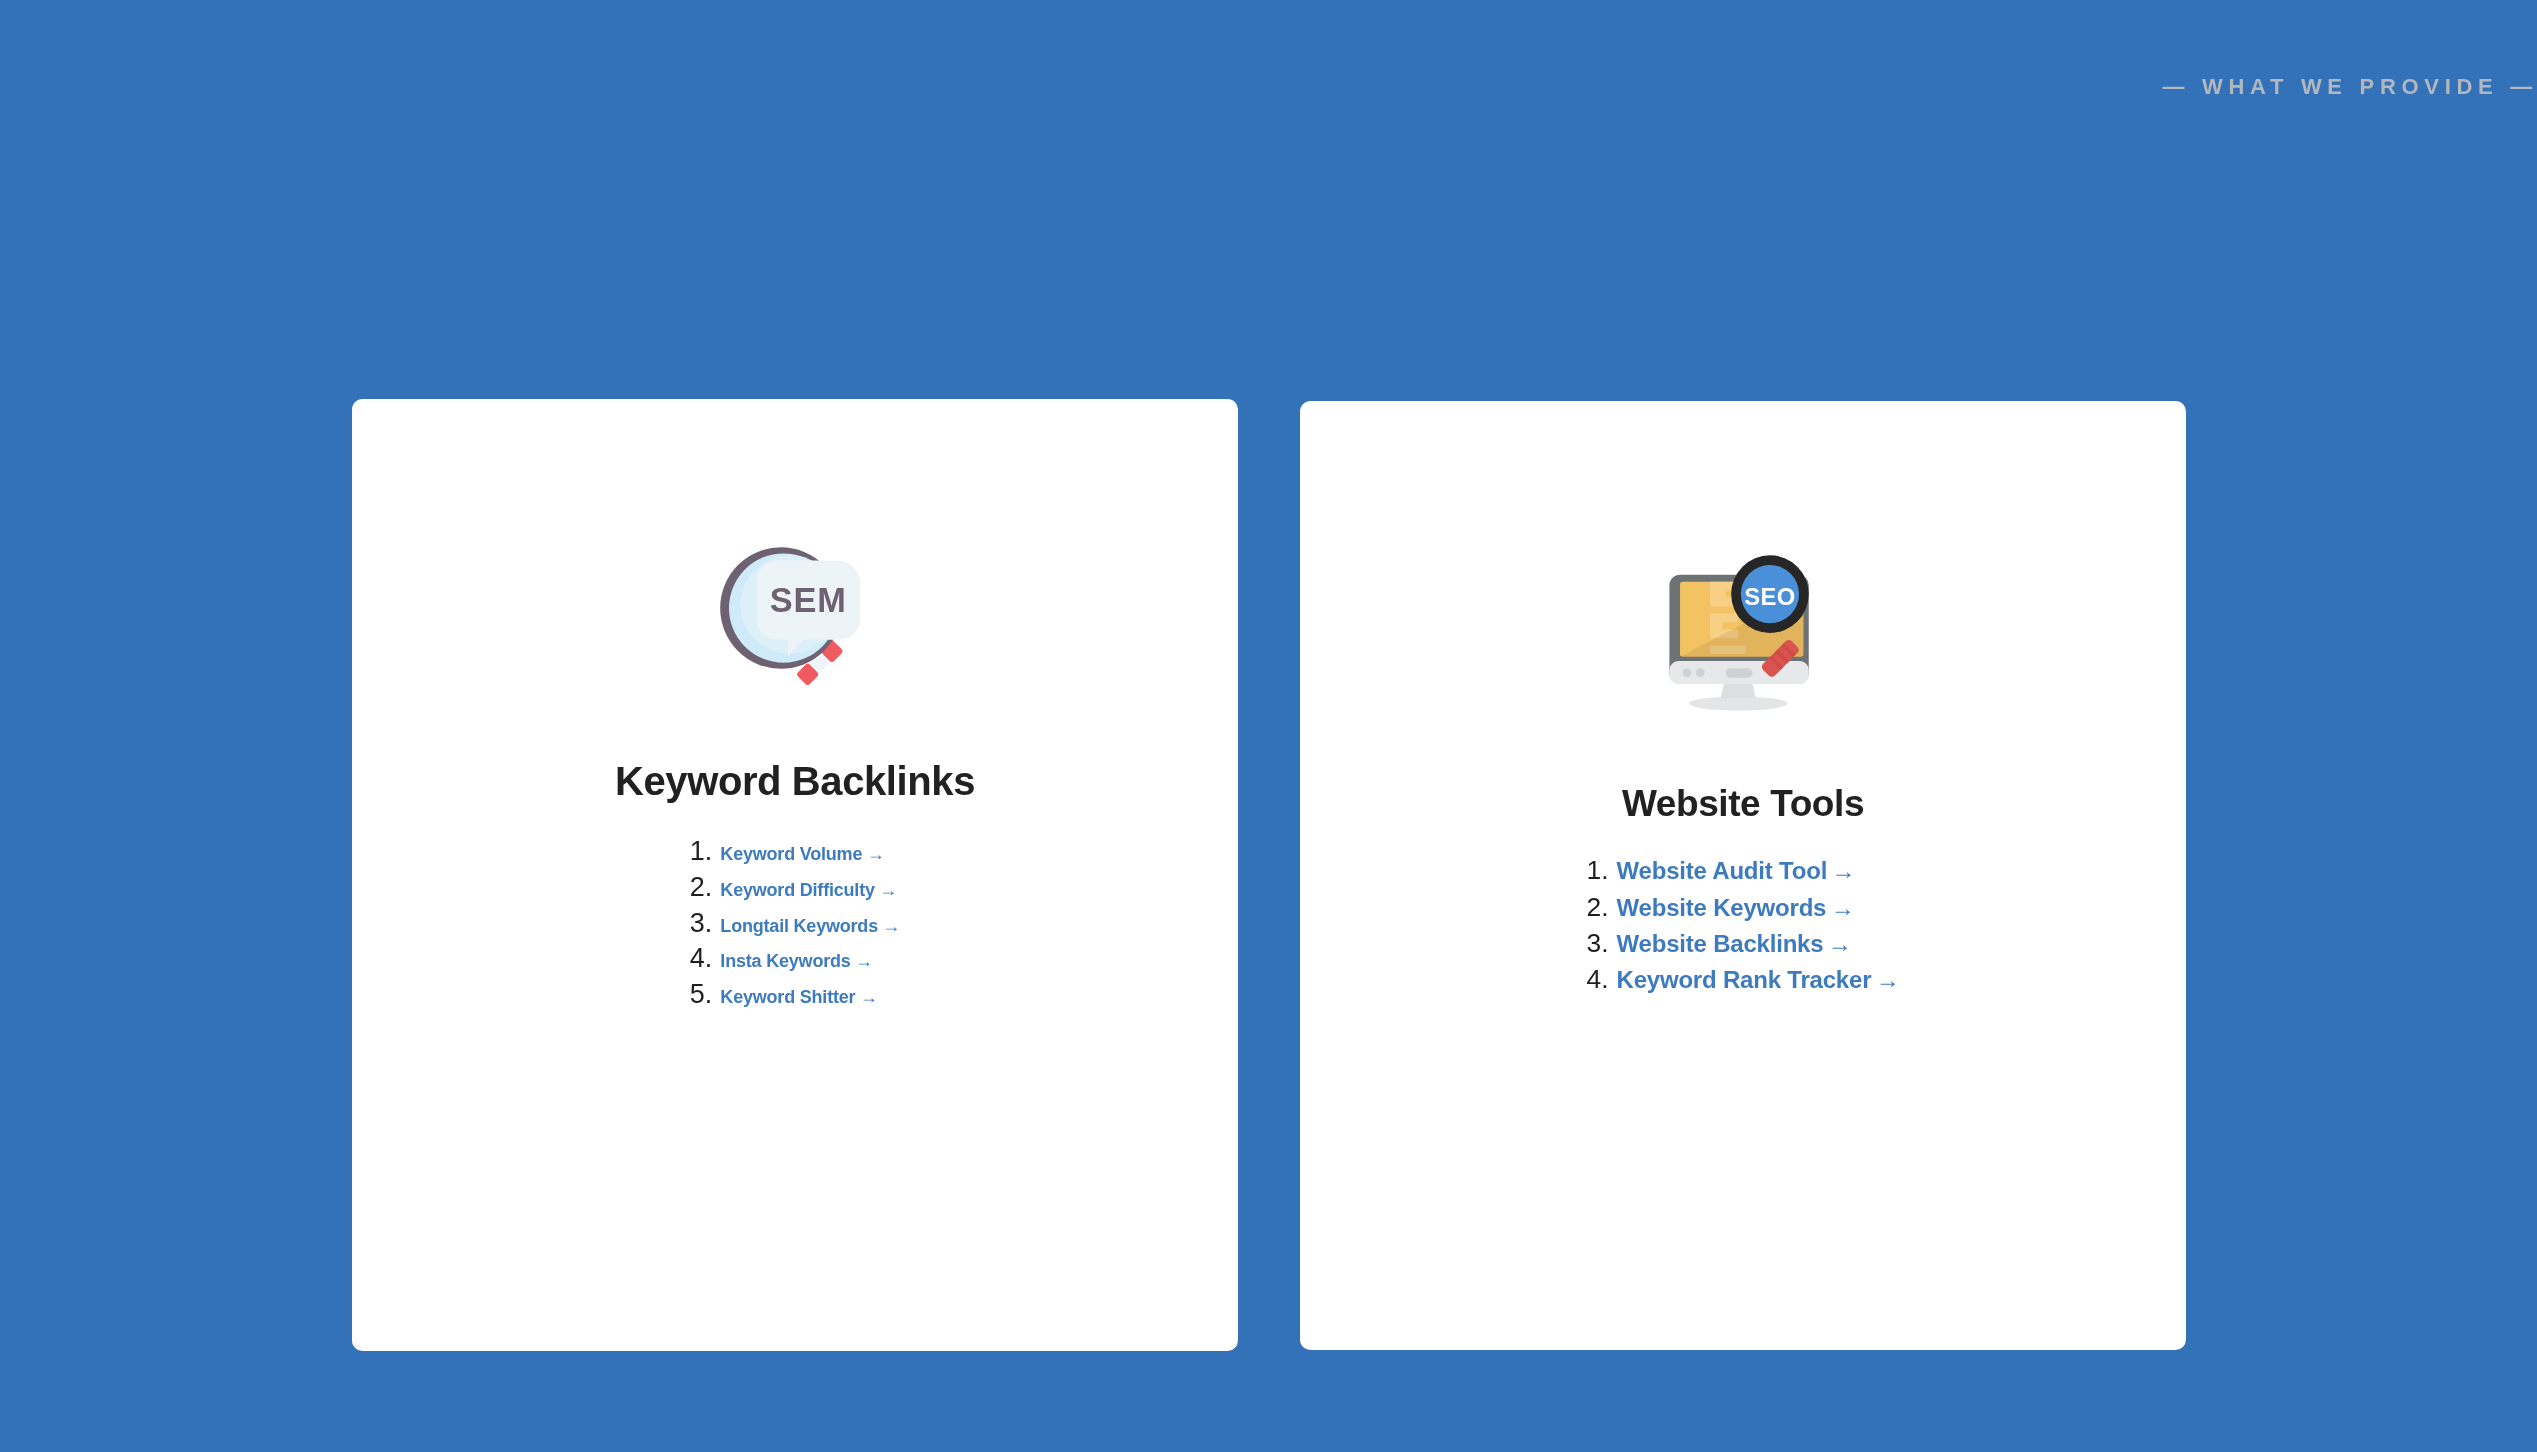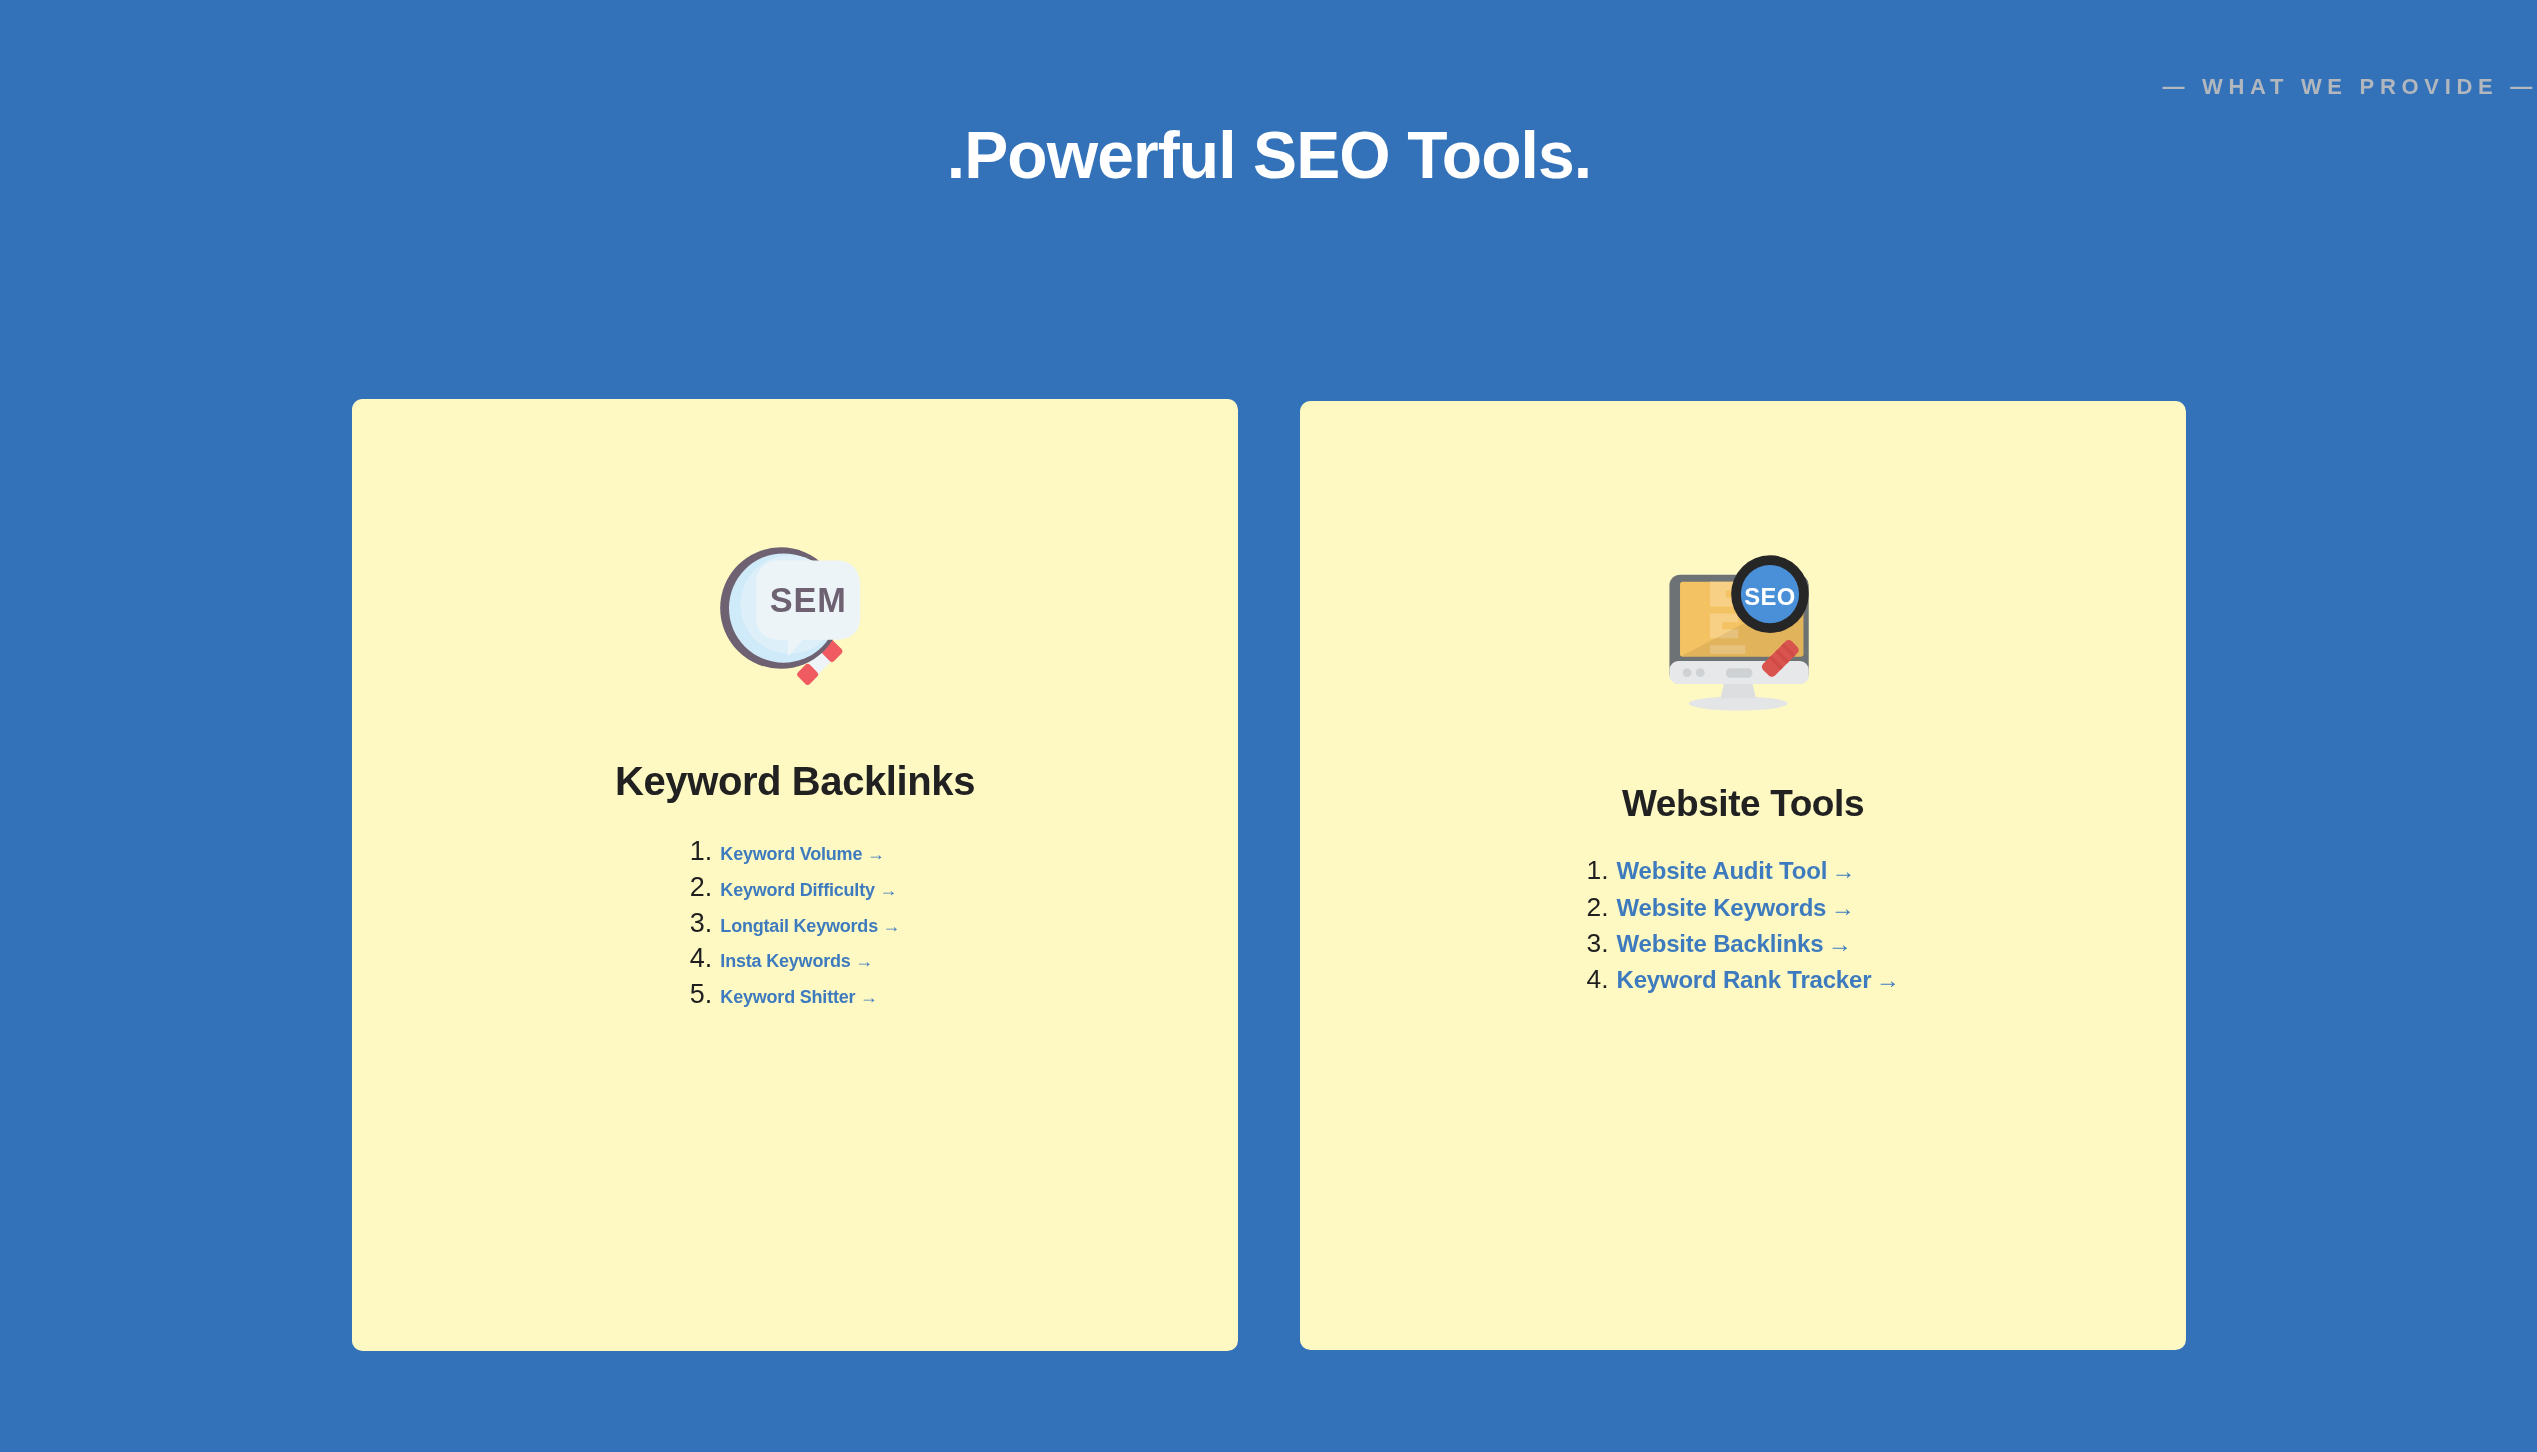--- a/index.html
+++ b/index.html
@@ -56,21 +56,21 @@
   .cards {
     position: absolute;
     top: 399px;
     left: 0;
     width: 2538px;
     height: 960px;
   }
 
   .card {
     position: absolute;
-    background: #fef9c3;
+    background: #ffffff;
     border-radius: 10.6px;
     overflow: hidden;
   }
 
   .card-1 {
     left: 352px;
     top: 0px;
     width: 886px;
     height: 952px;
   }
@@ -159,21 +159,20 @@
   .sem-icon { display: block; }
   .seo-icon { display: block; }
 </style>
 </head>
 <body>
 
 <div class="page">
 
   <div class="header">
     <div class="eyebrow">— WHAT WE PROVIDE —</div>
-    <h1 class="headline">.Powerful SEO Tools.</h1>
   </div>
 
   <div class="cards">
 
     <div class="card card-1">
       <div class="card-inner">
 
         <div class="icon-wrap icon-wrap-1">
           <svg class="sem-icon" width="162" height="157" viewBox="0 0 184 178" xmlns="http://www.w3.org/2000/svg">
 

